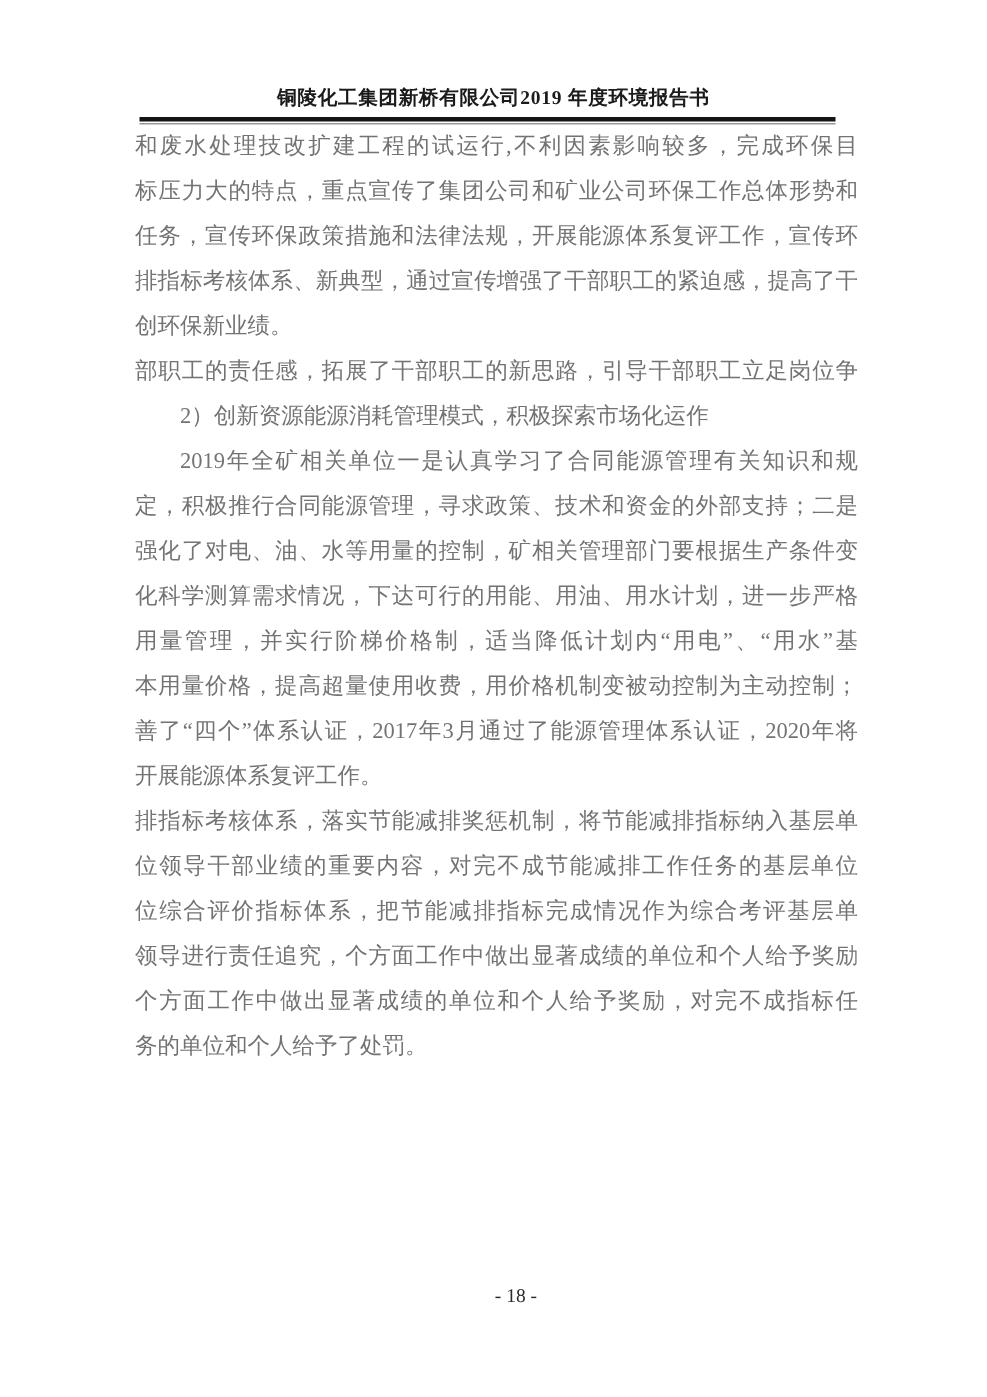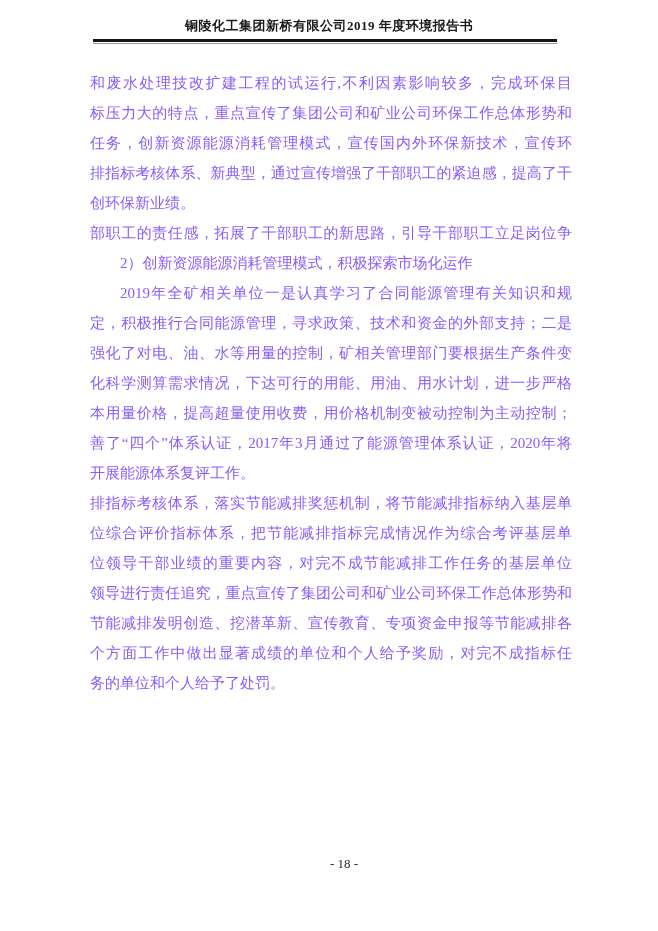--- a/index.html
+++ b/index.html
@@ -10,40 +10,40 @@
   .page {
     position: relative;
     width: 658px;
     height: 931px;
     background: #ffffff;
     overflow: hidden;
     font-family: "Liberation Serif", "DejaVu Serif", serif;
     color: #212121;
   }
   .header-title {
-    padding-top: 17px;
+    padding-top: 56px;
     text-align: center;
     font-size: 13px;
     font-weight: bold;
     color: #1b1b1b;
     letter-spacing: 0.5px;
     line-height: 17px;
   }
   .header-rule {
     width: 464px;
     margin: 5px auto 0 93px;
     height: 1px;
     border-top: 3px solid #151515;
     border-bottom: 1px solid #979797;
   }
   .body-text {
     width: 482px;
-    margin: 24px 0 0 90px;
+    margin: 0 0 0 90px;
     font-size: 15px;
-    color: #8b5cf6;
+    color: #737373;
     font-family: Liberation Serif, serif;
   }
   .line {
     height: 30px;
     line-height: 30px;
     text-align: justify;
     text-align-last: justify;
     overflow: hidden;
     white-space: normal;
   }
@@ -71,37 +71,37 @@
 
 <div class="page">
   <div class="header">
     <div class="header-title">铜陵化工集团新桥有限公司2019 年度环境报告书</div>
     <div class="header-rule"></div>
   </div>
 
   <div class="body-text">
       <div class="line">和废水处理技改扩建工程的试运行,不利因素影响较多，完成环保目</div>
       <div class="line">标压力大的特点，重点宣传了集团公司和矿业公司环保工作总体形势和</div>
-      <div class="line">任务，创新资源能源消耗管理模式，宣传国内外环保新技术，宣传环</div>
+      <div class="line">任务，宣传环保政策措施和法律法规，开展能源体系复评工作，宣传环</div>
       <div class="line">排指标考核体系、新典型，通过宣传增强了干部职工的紧迫感，提高了干</div>
       <div class="line endline">创环保新业绩。</div>
       <div class="line">部职工的责任感，拓展了干部职工的新思路，引导干部职工立足岗位争</div>
       <div class="line indent endline">2）创新资源能源消耗管理模式，积极探索市场化运作</div>
       <div class="line indent">2019年全矿相关单位一是认真学习了合同能源管理有关知识和规</div>
       <div class="line">定，积极推行合同能源管理，寻求政策、技术和资金的外部支持；二是</div>
       <div class="line">强化了对电、油、水等用量的控制，矿相关管理部门要根据生产条件变</div>
       <div class="line">化科学测算需求情况，下达可行的用能、用油、用水计划，进一步严格</div>
+      <div class="line">用量管理，并实行阶梯价格制，适当降低计划内“用电”、“用水”基</div>
       <div class="line">本用量价格，提高超量使用收费，用价格机制变被动控制为主动控制；</div>
       <div class="line">善了“四个”体系认证，2017年3月通过了能源管理体系认证，2020年将</div>
       <div class="line endline">开展能源体系复评工作。</div>
       <div class="line">排指标考核体系，落实节能减排奖惩机制，将节能减排指标纳入基层单</div>
+      <div class="line">位领导干部业绩的重要内容，对完不成节能减排工作任务的基层单位</div>
       <div class="line">位综合评价指标体系，把节能减排指标完成情况作为综合考评基层单</div>
-      <div class="line">位领导干部业绩的重要内容，对完不成节能减排工作任务的基层单位</div>
-      <div class="line">领导进行责任追究，重点宣传了集团公司和矿业公司环保工作总体形势和</div>
-      <div class="line">节能减排发明创造、挖潜革新、宣传教育、专项资金申报等节能减排各</div>
+      <div class="line">领导进行责任追究，个方面工作中做出显著成绩的单位和个人给予奖励</div>
       <div class="line">个方面工作中做出显著成绩的单位和个人给予奖励，对完不成指标任</div>
       <div class="line endline">务的单位和个人给予了处罚。</div>
     </div>
 
   <div class="footer">
     <span>- 18 -</span>
   </div>
 </div>
 
 </body></html>

